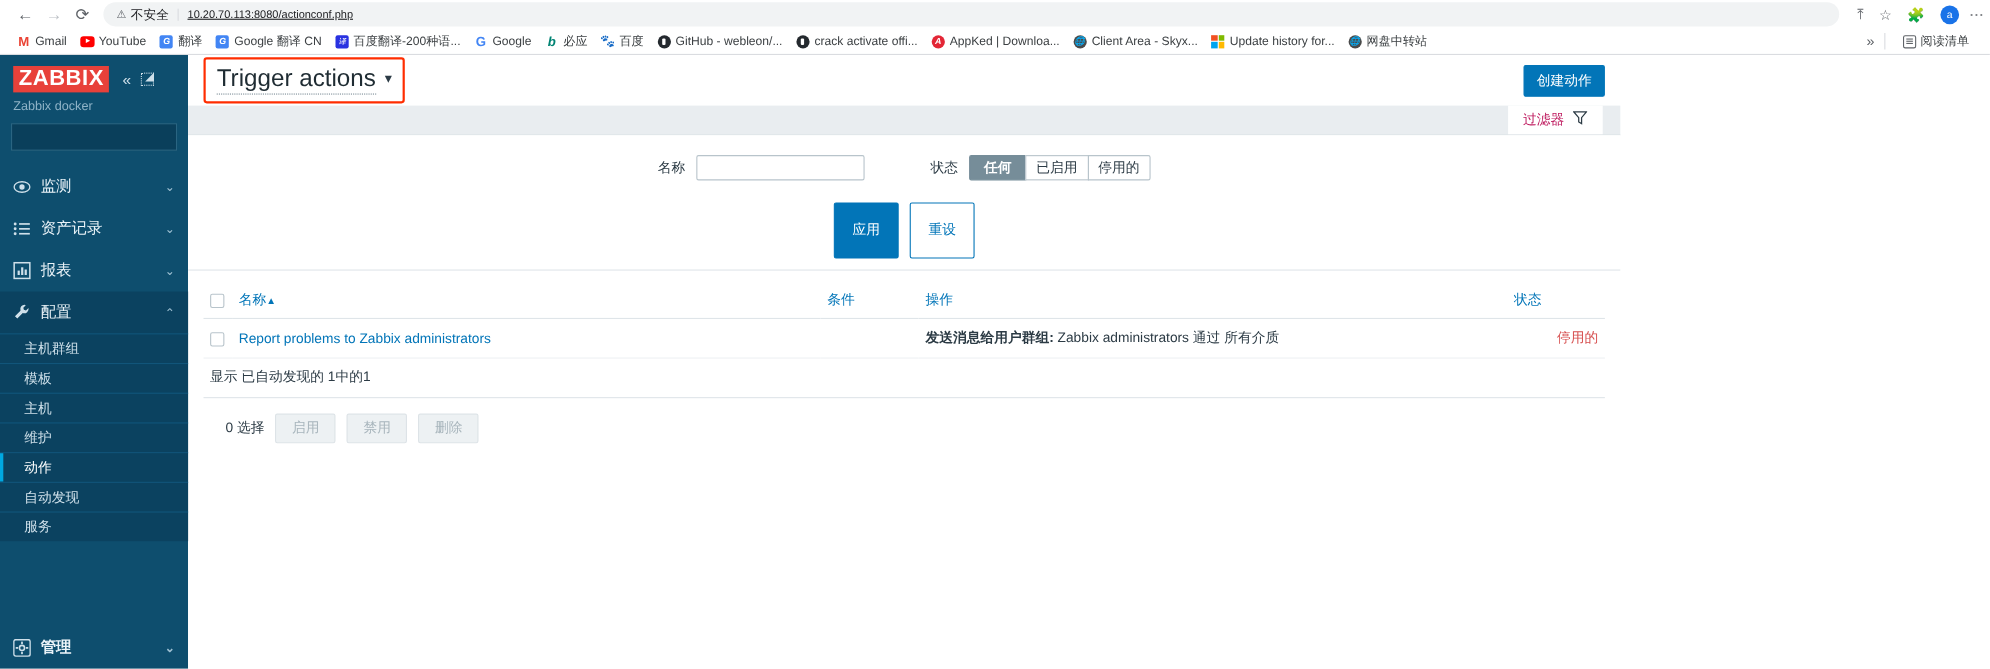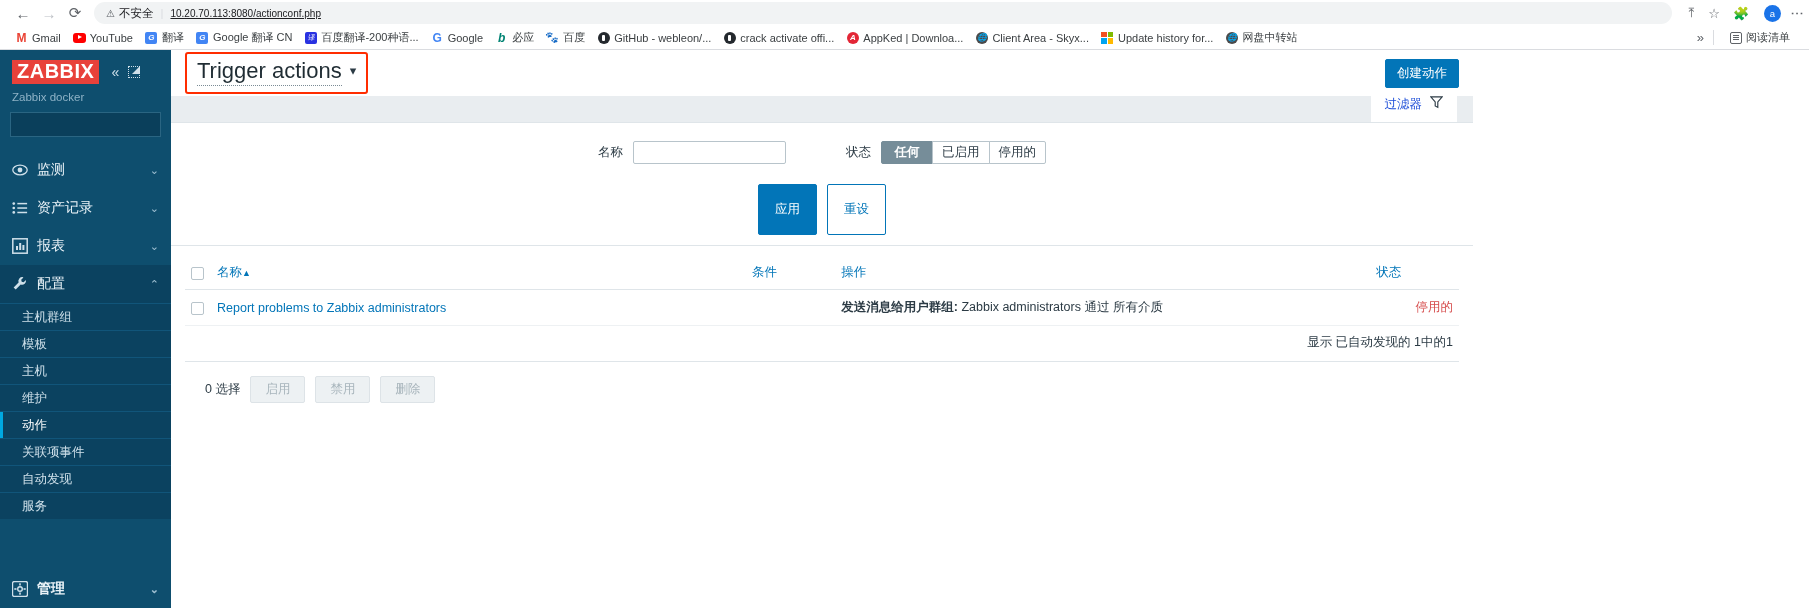--- a/index.html
+++ b/index.html
@@ -159,22 +159,22 @@
     background: #0275b8; color: #ffffff; border: 1px solid #0275b8; border-radius: 2px;
     font-size: 12.5px; padding: 5px 11px; cursor: pointer;
     font-family: "Liberation Sans", sans-serif;
   }
 
   .filter-tab-row {
     height: 27px; background: #e9edf0; display: flex; justify-content: flex-end;
     align-items: stretch; border-bottom: 1px solid #dfe5e9;
   }
   .filter-tab {
-    background: #ffffff; display: flex; gap: 8px;
-    padding: 0 14px; font-size: 12.5px; color: #1d4ed8; cursor: pointer;
+    background: #ffffff; display: flex; align-items: center; gap: 8px;
+    padding: 0 14px; font-size: 12.5px; color: #be185d; cursor: pointer;
     margin-right: 16px;
   }
 
   .filter-panel {
     background: #ffffff; padding: 18px 0 10px 0; border-bottom: 1px solid #dfe5e9;
   }
   .filter-row { display: flex; align-items: center; justify-content: center; gap: 0; }
   .f-label { font-size: 12.5px; color: #2c3b45; margin-right: 10px; }
   .f-input {
     width: 153px; height: 23px; border: 1px solid #b8c4cb; background: #fff;
@@ -215,21 +215,21 @@
     width: 13px; height: 13px; border: 1px solid #b8c4cb; background: #fff;
     display: inline-block; border-radius: 2px; cursor: pointer; vertical-align: middle;
   }
   .col-cb { width: 26px; }
   .lnk { color: #0275b8; text-decoration: none; cursor: pointer; }
   .sort-arr { font-size: 9px; color: #0275b8; }
   .bold { font-weight: bold; }
   .st-disabled { color: #d64e4e; cursor: pointer; }
   .col-status { text-align: right; }
   .paging {
-    text-align: right; font-size: 12.5px; color: #2c3b45; padding: 8px 6px 10px 6px;
+    text-align: left; font-size: 12.5px; color: #2c3b45; padding: 8px 6px 10px 6px;
     border-bottom: 1px solid #dfe5e9;
   }
   .footer-actions {
     display: flex; align-items: center; gap: 10px; padding: 14px 20px 0 20px;
     font-size: 12.5px; color: #2c3b45;
   }
   .btn-dis {
     background: #edf1f3; color: #a8b5bc; border: 1px solid #dde3e7; border-radius: 2px;
     font-size: 12.5px; padding: 4px 14px; cursor: default; font-family: "Liberation Sans", sans-serif;
   }
@@ -435,23 +435,20 @@
       <span>模板</span>
     </div>
     <div class="sb-sub">
       <span>主机</span>
     </div>
     <div class="sb-sub">
       <span>维护</span>
     </div>
     <div class="sb-sub current">
       <span>动作</span>
-    </div>
-    <div class="sb-sub">
-      <span>关联项事件</span>
     </div>
     <div class="sb-sub">
       <span>自动发现</span>
     </div>
     <div class="sb-sub">
       <span>服务</span>
     </div>
 
     <div class="sb-bottom">
       <div class="sb-item">

